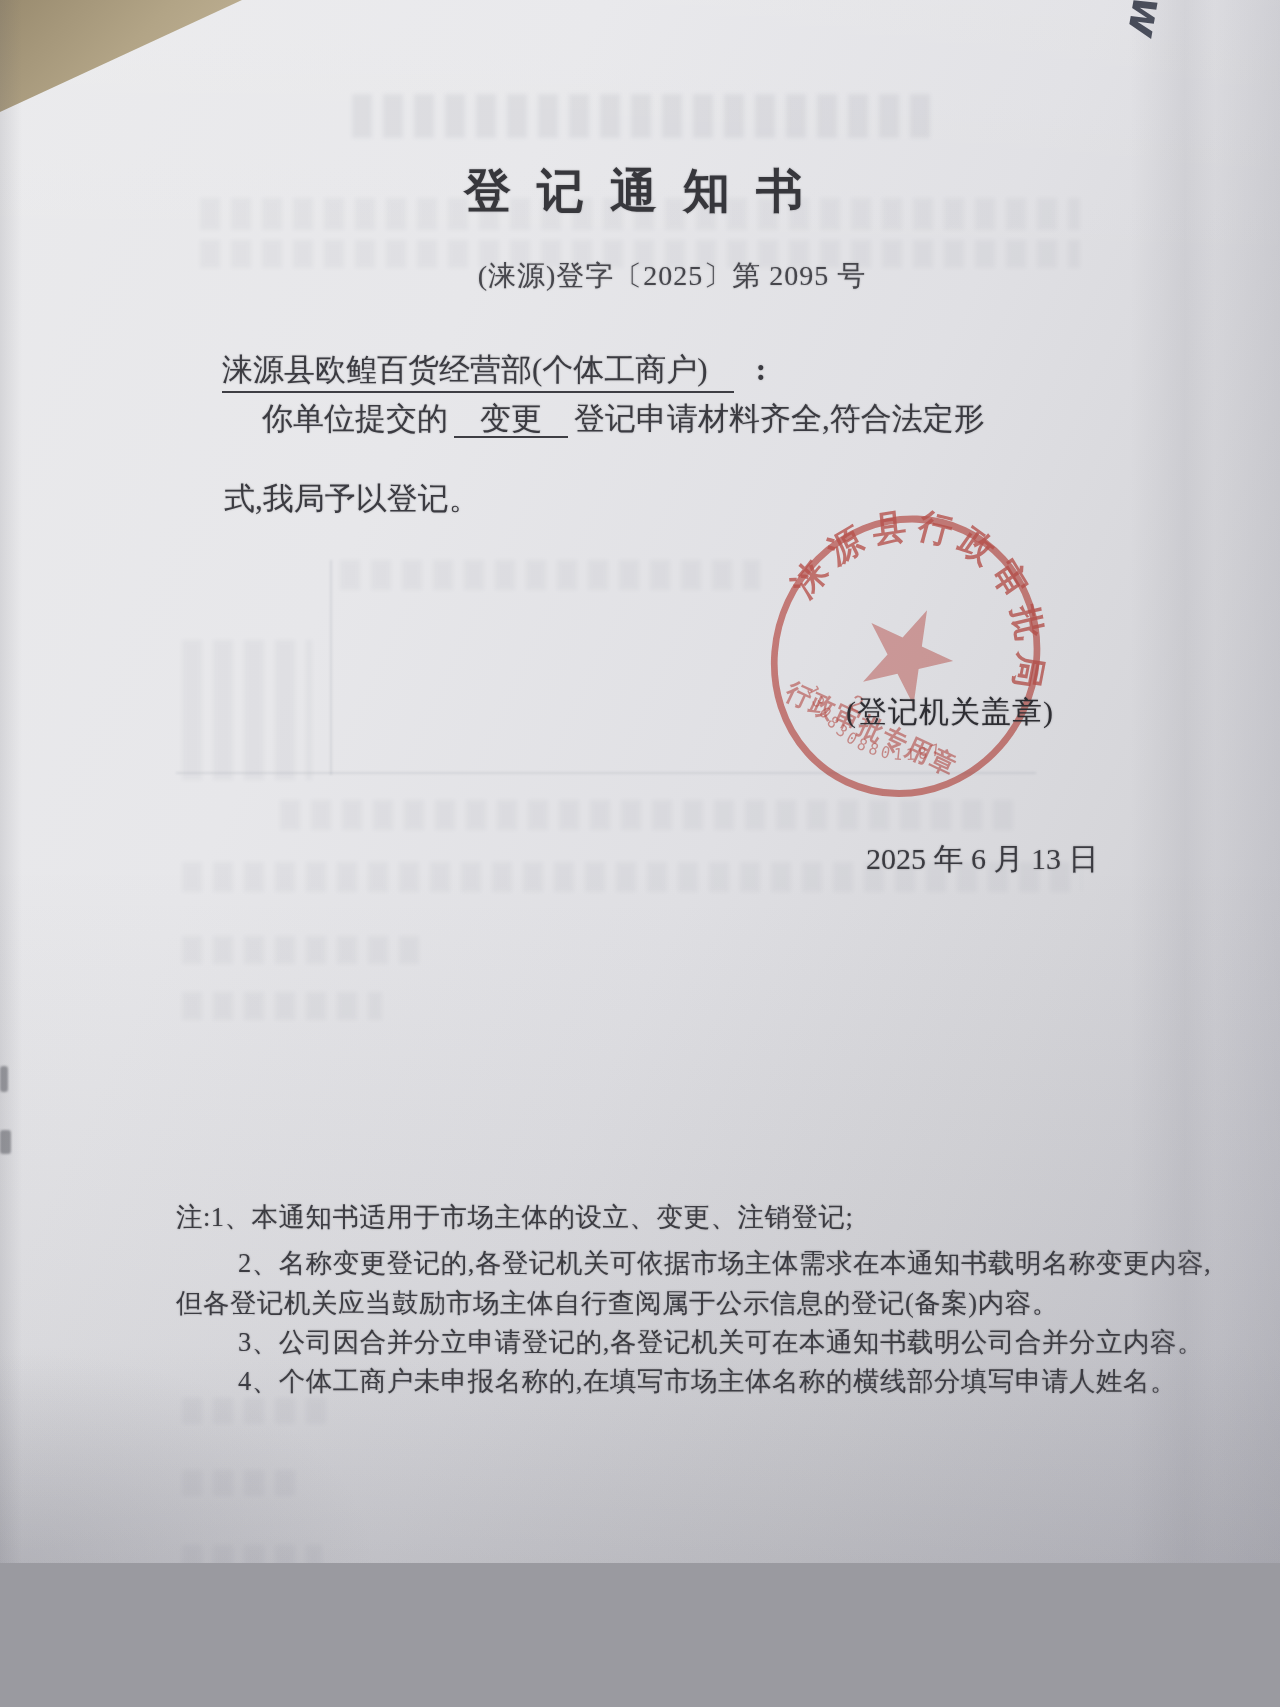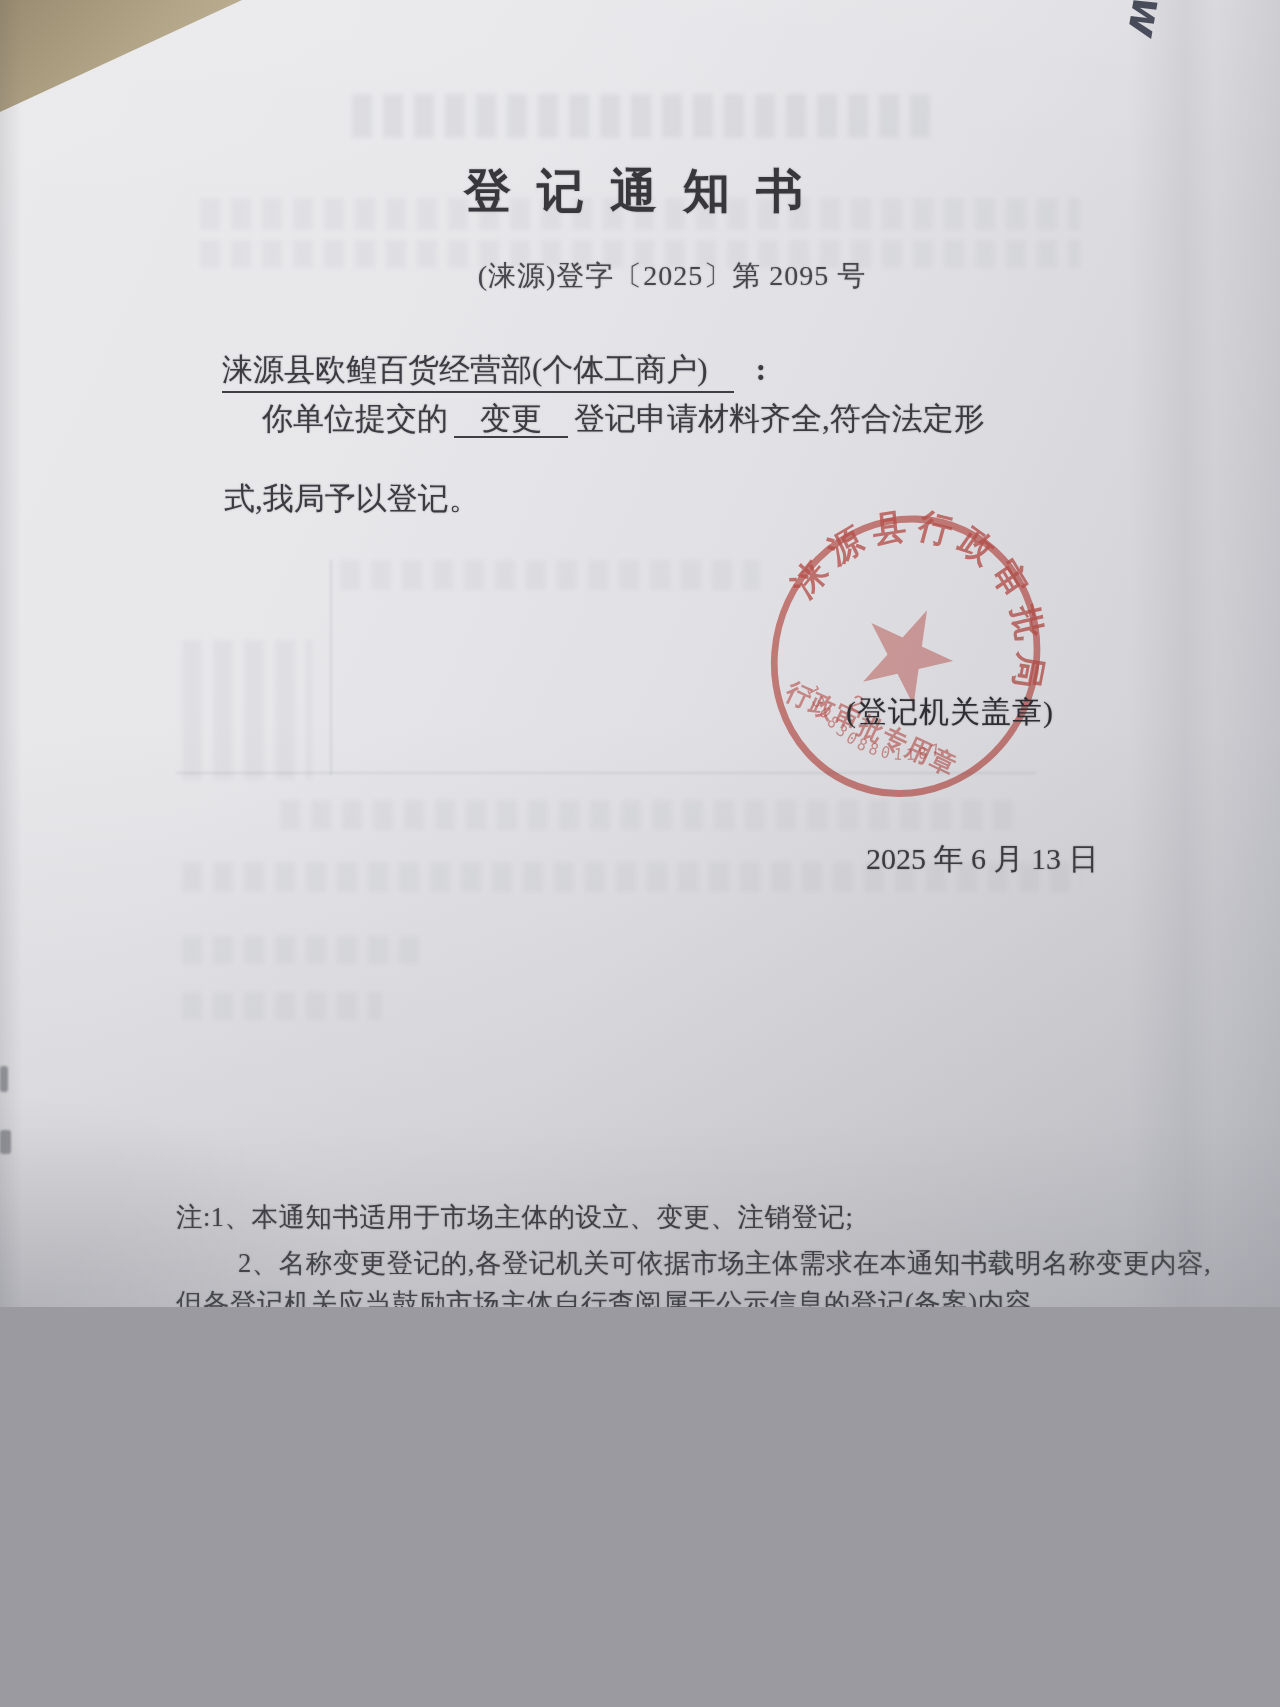--- a/index.html
+++ b/index.html
@@ -1,17 +1,17 @@
 <!DOCTYPE html>
 <html><head>
 <meta charset="utf-8">
 <style>
   html,body{margin:0;padding:0;background:#9a9aa0;}
   .photo{
-    position:relative;width:1280px;height:1307px;overflow:hidden;
+    position:relative;width:1280px;height:1563px;overflow:hidden;
     background:
       linear-gradient(180deg, rgba(255,255,255,.10) 0%, rgba(255,255,255,0) 18%, rgba(0,0,0,0) 55%, rgba(40,40,50,.06) 82%, rgba(40,40,50,.10) 100%),
       linear-gradient(115deg, #eaeaec 0%, #e7e7ea 30%, #e0e0e4 55%, #d6d6da 75%, #cbcbd1 92%, #c3c3c9 100%);
     font-family:"Liberation Serif","DejaVu Serif",serif;
     color:#3a3a40;
   }
   .vignette{
     position:absolute;inset:0;pointer-events:none;
     background:
       linear-gradient(90deg, rgba(90,90,100,.14) 0px, rgba(90,90,100,0) 22px),

